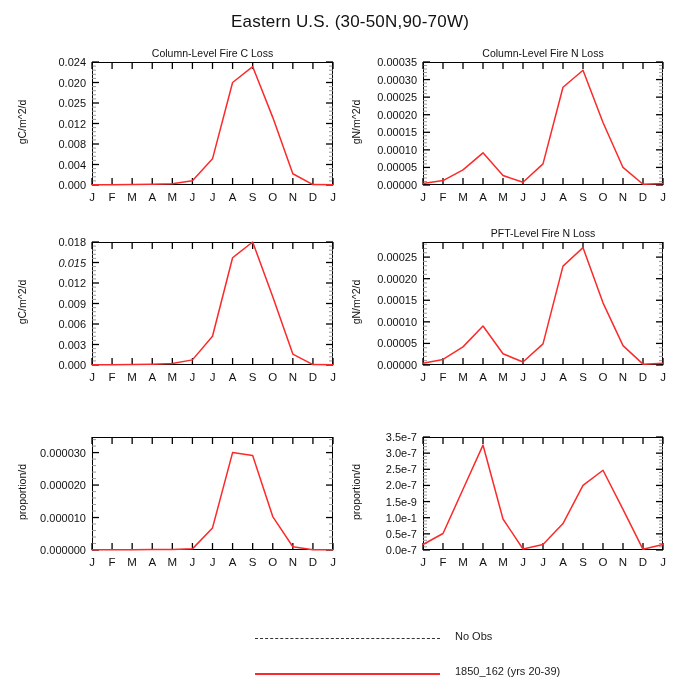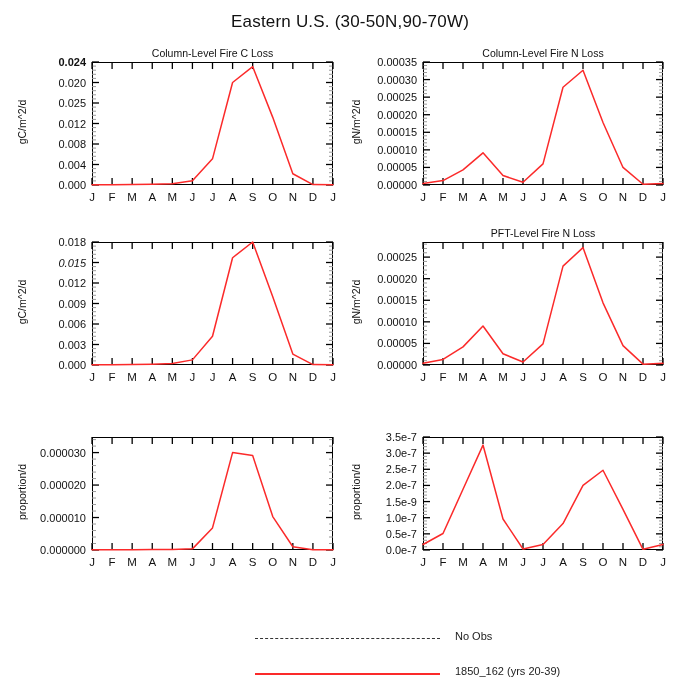--- a/index.html
+++ b/index.html
@@ -115,21 +115,21 @@
     <div class="panel" style="left: 0px; top: 0px; width: 700px; height: 700px;">
       <div class="panel-title" style="left: 92px; top: 47px; width: 241px;">Column-Level Fire C Loss</div>
       <div class="plot-frame" style="left: 92px; top: 62px; width: 241px; height: 123px;"></div>
       <div class="ylabel" style="left: 14px; top: 115.5px; width: 120px; margin-left: -52px;">gC/m^2/d</div>
       <div class="ytick-label" style="top: 185px; left: 14px; width: 72px;">0.000</div>
       <div class="ytick-label" style="top: 164.5px; left: 14px; width: 72px;">0.004</div>
       <div class="ytick-label" style="top: 144px; left: 14px; width: 72px;">0.008</div>
       <div class="ytick-label" style="top: 123.5px; left: 14px; width: 72px;">0.012</div>
       <div class="ytick-label" style="top: 103px; left: 14px; width: 72px;">0.025</div>
       <div class="ytick-label" style="top: 82.5px; left: 14px; width: 72px;">0.020</div>
-      <div class="ytick-label" style="top: 62px; left: 14px; width: 72px; font-weight: bold;">0.024</div>
+      <div class="ytick-label" style="top: 62px; left: 14px; width: 72px;">0.024</div>
       <div class="xtick-label" style="left: 92px; top: 191px;">J</div>
       <div class="xtick-label" style="left: 112.083px; top: 191px;">F</div>
       <div class="xtick-label" style="left: 132.167px; top: 191px;">M</div>
       <div class="xtick-label" style="left: 152.25px; top: 191px;">A</div>
       <div class="xtick-label" style="left: 172.333px; top: 191px;">M</div>
       <div class="xtick-label" style="left: 192.417px; top: 191px;">J</div>
       <div class="xtick-label" style="left: 212.5px; top: 191px;">J</div>
       <div class="xtick-label" style="left: 232.583px; top: 191px;">A</div>
       <div class="xtick-label" style="left: 252.667px; top: 191px;">S</div>
       <div class="xtick-label" style="left: 272.75px; top: 191px;">O</div>
@@ -665,21 +665,21 @@
         <line x1="333" y1="437" x2="333" y2="444" stroke="#000000" stroke-width="1.3"></line>
         <line x1="333" y1="543" x2="333" y2="550" stroke="#000000" stroke-width="1.3"></line>
         <polyline points="92.00,549.87 112.08,549.87 132.17,549.68 152.25,549.55 172.33,549.42 192.42,548.86 212.50,527.92 232.58,452.59 252.67,455.51 272.75,516.55 292.83,546.75 312.92,549.81 333.00,549.87" fill="none" stroke="#fb2a2a" stroke-width="1.5" stroke-linejoin="round" stroke-linecap="round"></polyline>
       </svg>
     </div>
     <div class="panel" style="left: 0px; top: 0px; width: 700px; height: 700px;">
       <div class="plot-frame" style="left: 423px; top: 437px; width: 240px; height: 113px;"></div>
       <div class="ylabel" style="left: 348px; top: 485.5px; width: 120px; margin-left: -52px;">proportion/d</div>
       <div class="ytick-label" style="top: 550px; left: 345px; width: 72px;">0.0e-7</div>
       <div class="ytick-label" style="top: 533.857px; left: 345px; width: 72px;">0.5e-7</div>
-      <div class="ytick-label" style="top: 517.714px; left: 345px; width: 72px;">1.0e-7</div>
+      <div class="ytick-label" style="top: 517.714px; left: 345px; width: 72px;">1.0e-1</div>
       <div class="ytick-label" style="top: 501.571px; left: 345px; width: 72px;">1.5e-9</div>
       <div class="ytick-label" style="top: 485.429px; left: 345px; width: 72px;">2.0e-7</div>
       <div class="ytick-label" style="top: 469.286px; left: 345px; width: 72px;">2.5e-7</div>
       <div class="ytick-label" style="top: 453.143px; left: 345px; width: 72px;">3.0e-7</div>
       <div class="ytick-label" style="top: 437px; left: 345px; width: 72px;">3.5e-7</div>
       <div class="xtick-label" style="left: 423px; top: 556px;">J</div>
       <div class="xtick-label" style="left: 443px; top: 556px;">F</div>
       <div class="xtick-label" style="left: 463px; top: 556px;">M</div>
       <div class="xtick-label" style="left: 483px; top: 556px;">A</div>
       <div class="xtick-label" style="left: 503px; top: 556px;">M</div>

